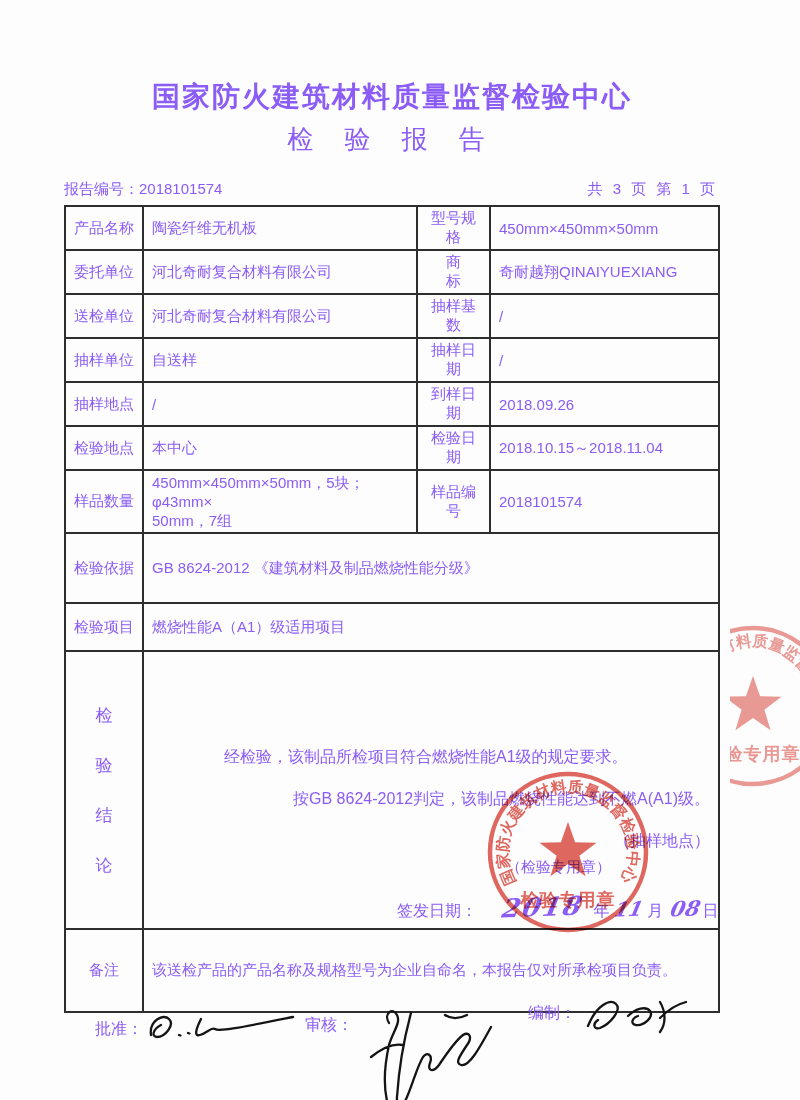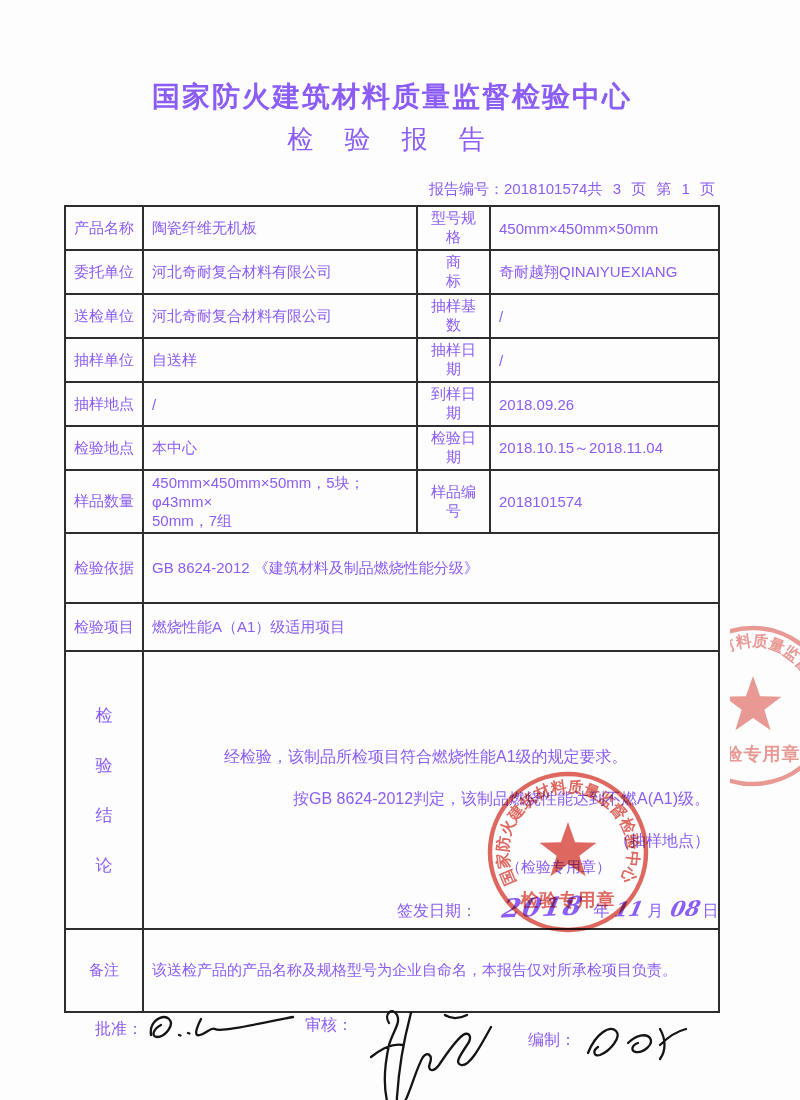--- a/index.html
+++ b/index.html
@@ -7,21 +7,21 @@
     position:relative;width:800px;height:1100px;margin:0 auto;
     background:#fdfdfd;overflow:hidden;
     font-family:"Liberation Sans","DejaVu Sans",sans-serif;color:#8b5cf6;
   }
   
   .org-title{position:absolute;top:78px;left:0;width:784px;text-align:center;
     font-size:28px;font-weight:bold;letter-spacing:2px;}
   .report-title{position:absolute;top:122px;left:0;width:784px;text-align:center;
     font-size:26px;font-weight:normal;letter-spacing:12px;}
   .meta{position:absolute;top:180px;left:64px;width:654px;display:flex;
-    justify-content:flex-end;font-size:15px;}
+    justify-content:space-between;font-size:15px;}
   .meta .right{letter-spacing:3px;}
   
   table.rpt{position:absolute;top:205px;left:64px;width:654px;
     border-collapse:collapse;table-layout:fixed;}
   table.rpt td{border:2px solid #2e2e2e;font-size:15px;padding:2px 8px;
     vertical-align:middle;overflow:visible;}
   td.lbl{text-align:center;padding:2px 3px;}
   tr.h40{height:40px;} tr.h70{height:70px;} tr.h36{height:48px;}
   tr.h278{height:278px;} tr.h69{height:83px;}
   .twoline{line-height:19px;}
@@ -47,21 +47,21 @@
   .edge-stamp-clip{position:absolute;left:730px;top:620px;width:70px;height:176px;
     overflow:hidden;}
   .edge-stamp-clip svg{position:absolute;left:-63px;top:0;width:172px;height:172px;
     opacity:.55;mix-blend-mode:multiply;}
   .stamp-ring-text{font-size:15.5px;font-weight:bold;}
   .stamp-bottom-text{font-size:18px;font-weight:bold;letter-spacing:1px;}
   
   .sig{position:absolute;font-size:16px;white-space:nowrap;}
   .sig-approve{left:95px;top:1005px;}
   .sig-review{left:305px;top:1005px;}
-  .sig-prepare{left:528px;top:1015px;}
+  .sig-prepare{left:528px;top:988px;}
   .sig svg{vertical-align:middle;}
   .scribble{fill:none;stroke:#141414;stroke-width:2.3;stroke-linecap:round;
     stroke-linejoin:round;}
   .sig-review svg{margin-bottom:-62px;}
   .sig-approve svg{margin-bottom:6px;}
 </style>
 </head>
 <body>
 
 <div class="page">

